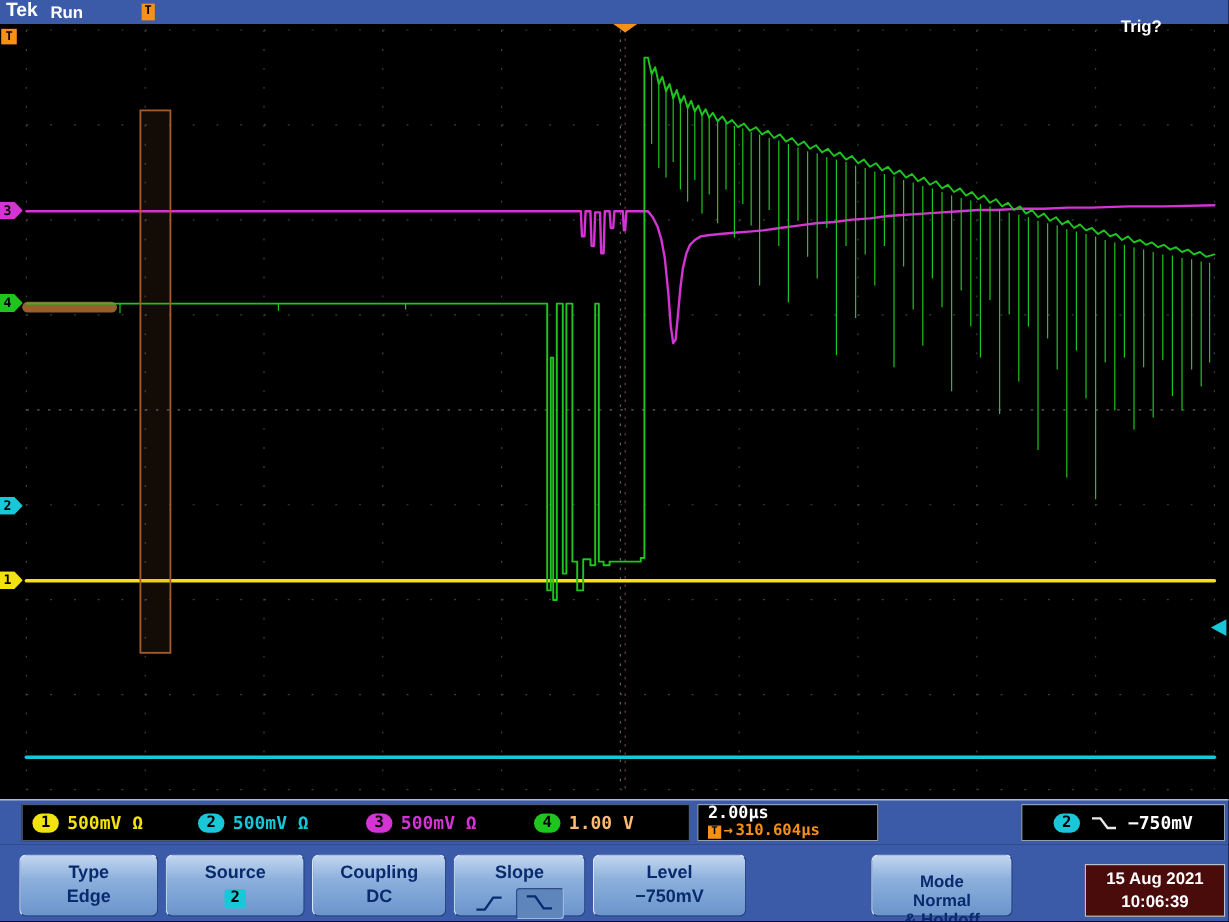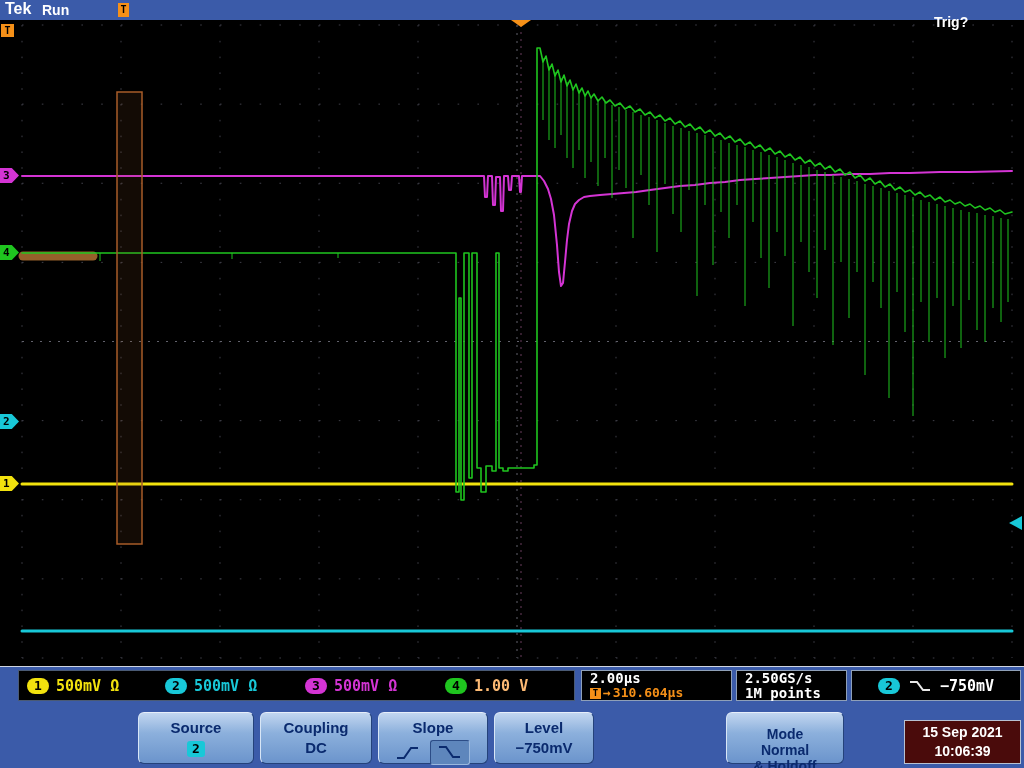--- a/index.html
+++ b/index.html
@@ -203,34 +203,34 @@
       </div>
     </div>
     <div class="rbox timebox">
       <div class="l1">2.00µs</div>
       <div class="l2">
         <span class="tico">T</span>
           <span>→</span>
           <span>310.604µs</span>
       </div>
     </div>
-    <div class="rbox acqbox">
-      <div>2.50GS/s</div>
-      <div>1M points</div>
-    </div>
     <div class="rbox trigbox">
       <span class="pill" style="background:#18c8d8;">2</span>
       <svg width="22" height="14">
         <polyline points="1,3 8,3 14,11 21,11" fill="none" stroke="#e8e8e8" stroke-width="2"></polyline>
       </svg>
       <span class="rd">−750mV</span>
     </div>
   </div>
 
   <div class="menu">
+    <div class="mbtn" style="left:16px;width:116px;">
+      <div>Type</div>
+      <div class="val">Edge</div>
+    </div>
     <div class="mbtn" style="left:138px;width:116px;">
       <div>Source</div>
       <div class="val"><span class="srcbadge">2</span></div>
     </div>
     <div class="mbtn" style="left:378px;width:110px;">
       <div>Slope</div>
       <div class="slopes">
         <svg width="24" height="16">
           <polyline points="1,13 8,13 15,3 22,3" fill="none" stroke="#0a2a6e" stroke-width="2"></polyline>
         </svg>
@@ -238,27 +238,27 @@
           <svg width="24" height="16">
             <polyline points="1,3 8,3 15,13 22,13" fill="none" stroke="#0a2a6e" stroke-width="2"></polyline>
           </svg>
         </span>
       </div>
     </div>
     <div class="mbtn" style="left:260px;width:112px;">
       <div>Coupling</div>
       <div class="val">DC</div>
     </div>
-    <div class="mbtn" style="left:494px;width:100px;">
+    <div class="mbtn" style="left:494px;width:128px;">
       <div>Level</div>
       <div class="val">−750mV</div>
     </div>
     <div class="mbtn modebtn" style="left:726px;width:118px;">
       <div>Mode</div>
       <div>Normal</div>
       <div>&amp; Holdoff</div>
     </div>
     <div class="datebox">
-      <div>15 Sep 2021</div>
+      <div>15 Aug 2021</div>
       <div>10:06:39</div>
     </div>
   </div>
 </div>
 
 </body></html>

